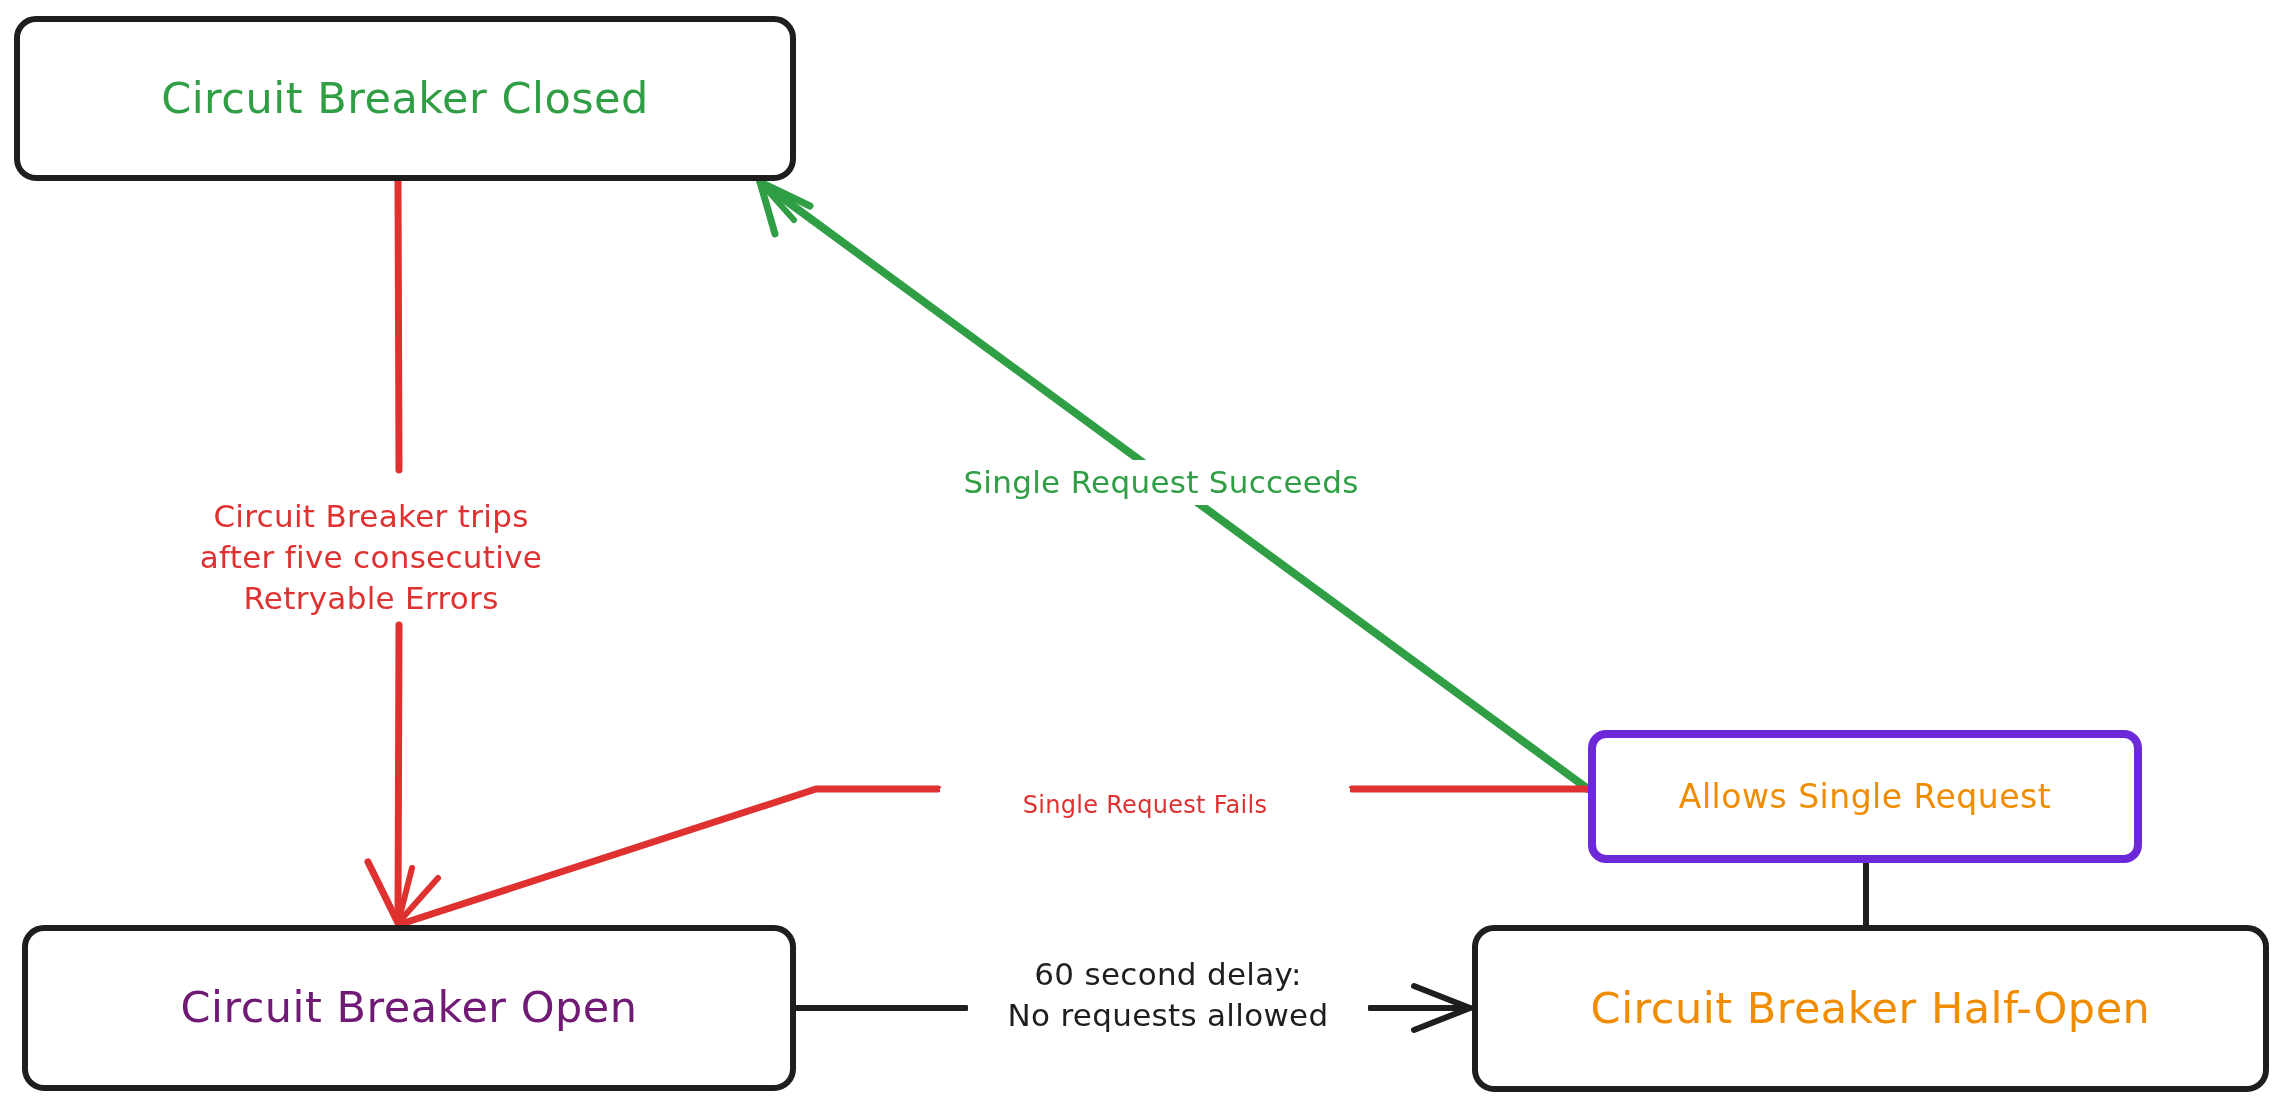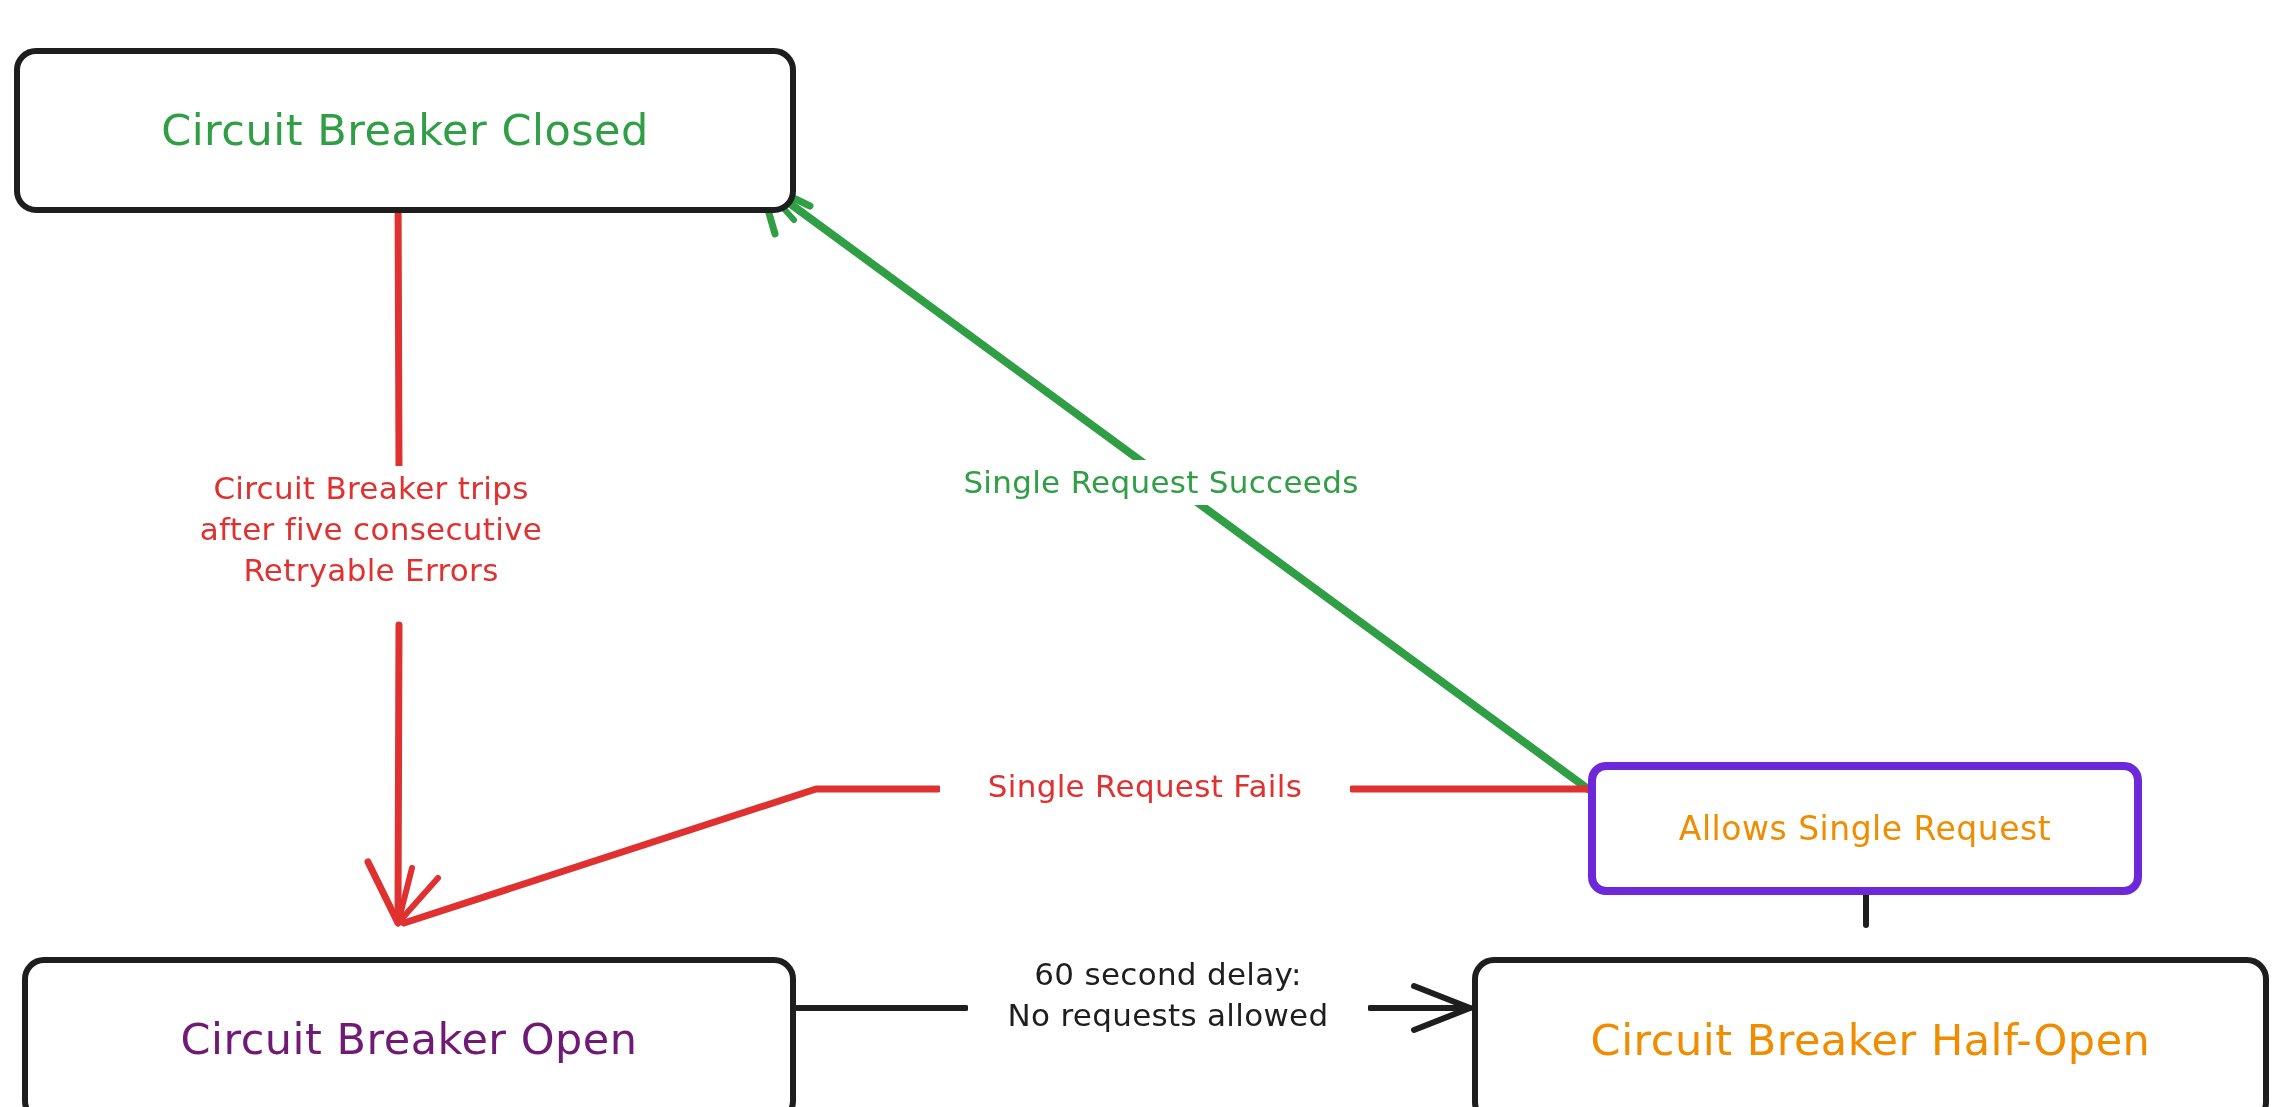--- a/index.html
+++ b/index.html
@@ -24,21 +24,20 @@
   }
   .node {
     position: absolute;
     box-sizing: border-box;
     display: flex;
     align-items: center;
     justify-content: center;
     background: #ffffff;
     border-radius: 22px;
     text-align: left;
-    margin-top: 32px;
   }
   .node-black {
     border: 6px solid #1e1e1e;
   }
   .node-orange {
     border: 8px solid #6d28d9;
   }
   .node-label {
     font-family: "DejaVu Sans", sans-serif;
     font-weight: 400;
@@ -60,23 +59,23 @@
   #n-closed   { left: 14px;   top: 16px;   width: 782px;  height: 165px; }
   #n-open     { left: 22px;   top: 925px;  width: 774px;  height: 166px; }
   #n-halfopen { left: 1472px; top: 925px;  width: 797px;  height: 167px; }
   #n-allows   { left: 1588px; top: 730px;  width: 554px;  height: 133px; border-radius: 18px; }
 
   #n-closed   .node-label { color: #2f9e44; font-size: 43px; }
   #n-open     .node-label { color: #701a75; font-size: 43px; }
   #n-halfopen .node-label { color: #f08c00; font-size: 43px; }
   #n-allows   .node-label { color: #f08c00; font-size: 33px; }
 
-  #lbl-trips    { left: 166px;  top: 466px; width: 410px; color: #e03131; font-size: 31px; }
+  #lbl-trips    { left: 166px;  top: 494px; width: 410px; color: #e03131; font-size: 31px; }
   #lbl-succeeds { left: 916px;  top: 460px; width: 490px; color: #2f9e44; font-size: 31px; }
-  #lbl-fails    { left: 940px;  top: 764px; width: 410px; color: #e03131; font-size: 31px; }
+  #lbl-fails    { left: 940px;  top: 788px; width: 410px; color: #e03131; font-size: 24px; }
   #lbl-delay    { left: 968px;  top: 952px; width: 400px; color: #1e1e1e; font-size: 31px; }
 </style>
 </head>
 <body>
 
 <div id="canvas">
 
   <svg class="layer" viewBox="0 0 2272 1107" xmlns="http://www.w3.org/2000/svg">
 
     <g>

